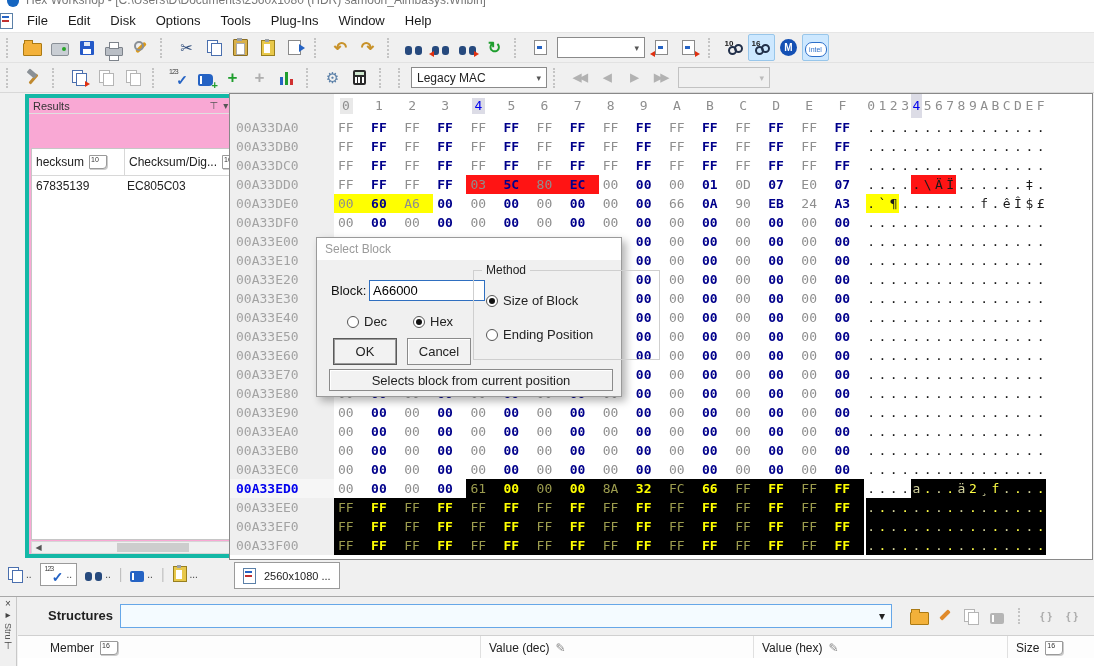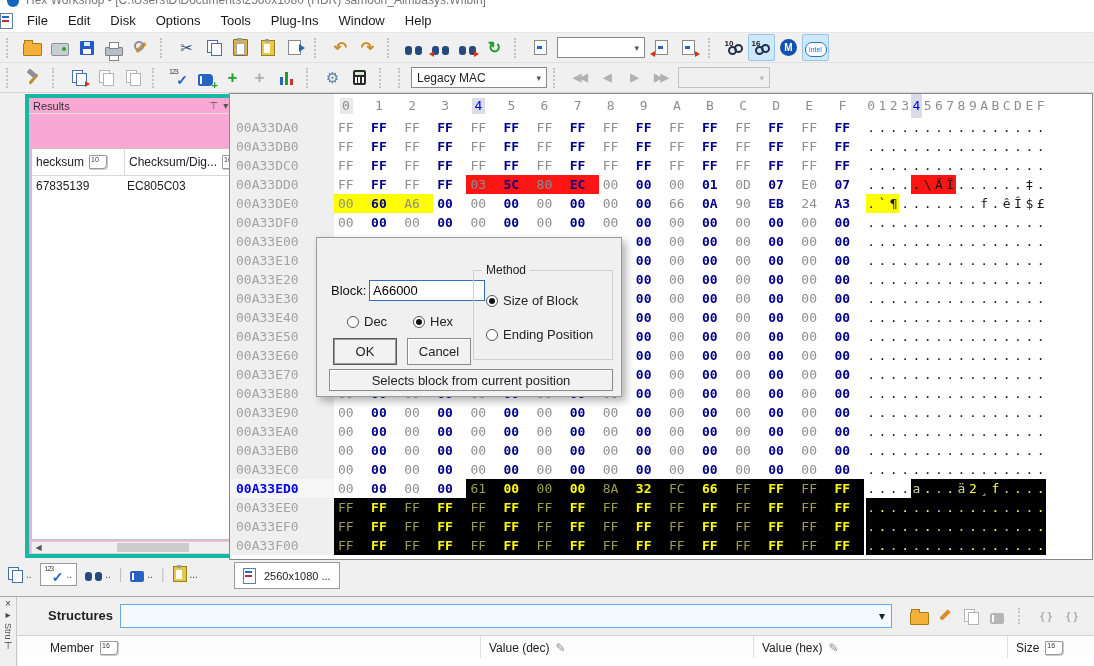--- a/index.html
+++ b/index.html
@@ -155,21 +155,21 @@
   .dlg-label{position:absolute;font-size:13px;color:#111;}
   .dlg-input{position:absolute;left:52px;top:42px;width:108px;height:19px;border:1px solid #2f6fc0;background:#fff;
              font-size:13px;padding:0 3px;font-family:"Liberation Sans",sans-serif;}
   .radio{width:12px;height:12px;border:1px solid #555;border-radius:50%;background:#fff;display:inline-block;vertical-align:-2px;box-sizing:border-box;}
   .radio.sel::after{content:"";display:block;width:6px;height:6px;margin:2px;background:#111;border-radius:50%;}
   .rlabel{font-size:13px;margin-left:5px;}
   .dlg-radio{position:absolute;display:flex;align-items:center;}
   .btn{position:absolute;background:#f2f2f2;border:1px solid #8a8a8a;font-size:13px;display:flex;align-items:center;justify-content:center;
        box-shadow:inset 1px 1px 0 #fff;}
   .btn.default{border:1px solid #5a5a5a;box-shadow:inset 0 0 0 1px #9a9a9a,inset 1px 1px 0 #fff;}
-  .groupbox{position:absolute;left:156px;top:32px;width:138px;height:88px;border:1px solid #cfcfcf;}
+  .groupbox{position:absolute;left:156px;top:32px;width:138px;height:88px;border:1px solid #cfcfcf;padding-left:47px;}
   .groupbox .gtitle{position:absolute;top:-8px;left:8px;background:#f0f0f0;padding:0 4px;font-size:12px;}
   
   .bpanel{position:absolute;left:0;top:596px;width:1094px;height:70px;background:#f0f0f0;border-top:1px solid #a8a8a8;}
   .bstrip{position:absolute;left:0;top:0;width:17px;height:70px;border-right:1px solid #c8c8c8;font-size:10px;color:#444;
           display:flex;flex-direction:column;align-items:center;padding-top:1px;box-sizing:border-box;background:#f0f0f0;}
   .bstrip .vert{writing-mode:vertical-rl;font-size:9px;color:#555;margin-top:3px;}
   .bp-title{position:absolute;left:48px;top:11px;font-weight:bold;font-size:13px;}
   .bp-combo{position:absolute;left:120px;top:7px;width:772px;height:24px;background:#f4fbff;border:1px solid #66a7e8;
             display:flex;align-items:center;justify-content:flex-end;padding:0 6px;box-sizing:border-box;font-size:12px;}
   .bp-icons{position:absolute;left:908px;top:8px;display:flex;align-items:center;gap:4px;}
@@ -450,20 +450,21 @@
         <div class="hexrow"><div class="addr">00A33F00</div><div class="bcell even hl-sel">FF</div><div class="bcell odd hl-sel">FF</div><div class="bcell even hl-sel">FF</div><div class="bcell odd hl-sel">FF</div><div class="bcell even hl-sel">FF</div><div class="bcell odd hl-sel">FF</div><div class="bcell even hl-sel">FF</div><div class="bcell odd hl-sel">FF</div><div class="bcell even hl-sel">FF</div><div class="bcell odd hl-sel">FF</div><div class="bcell even hl-sel">FF</div><div class="bcell odd hl-sel">FF</div><div class="bcell even hl-sel">FF</div><div class="bcell odd hl-sel">FF</div><div class="bcell even hl-sel">FF</div><div class="bcell odd hl-sel">FF</div><div class="agap"></div><div class="acell even hl-sel">.</div><div class="acell odd hl-sel">.</div><div class="acell even hl-sel">.</div><div class="acell odd hl-sel">.</div><div class="acell even hl-sel">.</div><div class="acell odd hl-sel">.</div><div class="acell even hl-sel">.</div><div class="acell odd hl-sel">.</div><div class="acell even hl-sel">.</div><div class="acell odd hl-sel">.</div><div class="acell even hl-sel">.</div><div class="acell odd hl-sel">.</div><div class="acell even hl-sel">.</div><div class="acell odd hl-sel">.</div><div class="acell even hl-sel">.</div><div class="acell odd hl-sel">.</div></div>
       </div>
   </div>
 
   <div class="doctab">
     <span class="i-hexdoc"></span>
     <span>2560x1080 ...</span>
   </div>
 
   <div class="dialog">
+    <div class="dlg-title">Select Block</div>
     <div class="dlg-label" style="left:14px;top:45px">Block:</div>
     <input class="dlg-input" value="A66000" style="">
     <div class="dlg-radio" style="left:30px;top:76px">
       <span class="radio"></span>
       <span class="rlabel">Dec</span>
     </div>
     <div class="dlg-radio" style="left:96px;top:76px">
       <span class="radio sel"></span>
       <span class="rlabel">Hex</span>
     </div>

